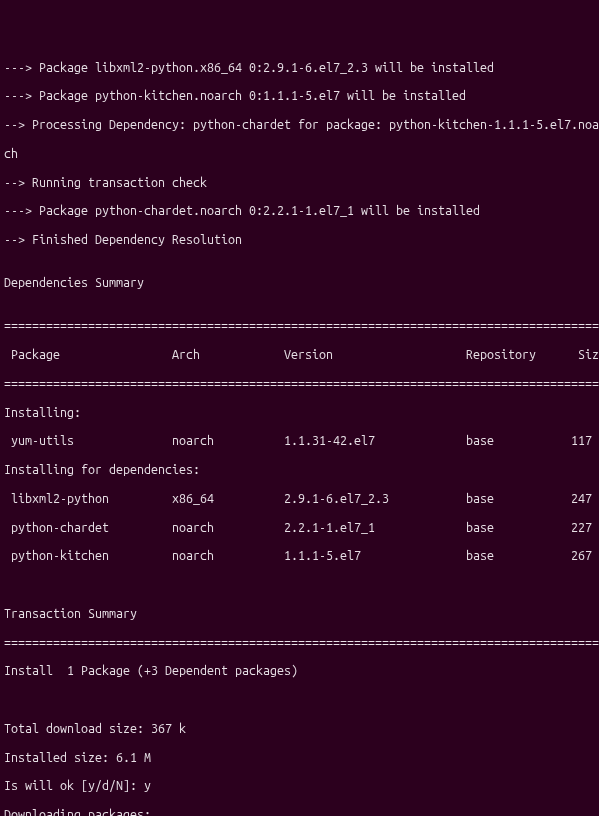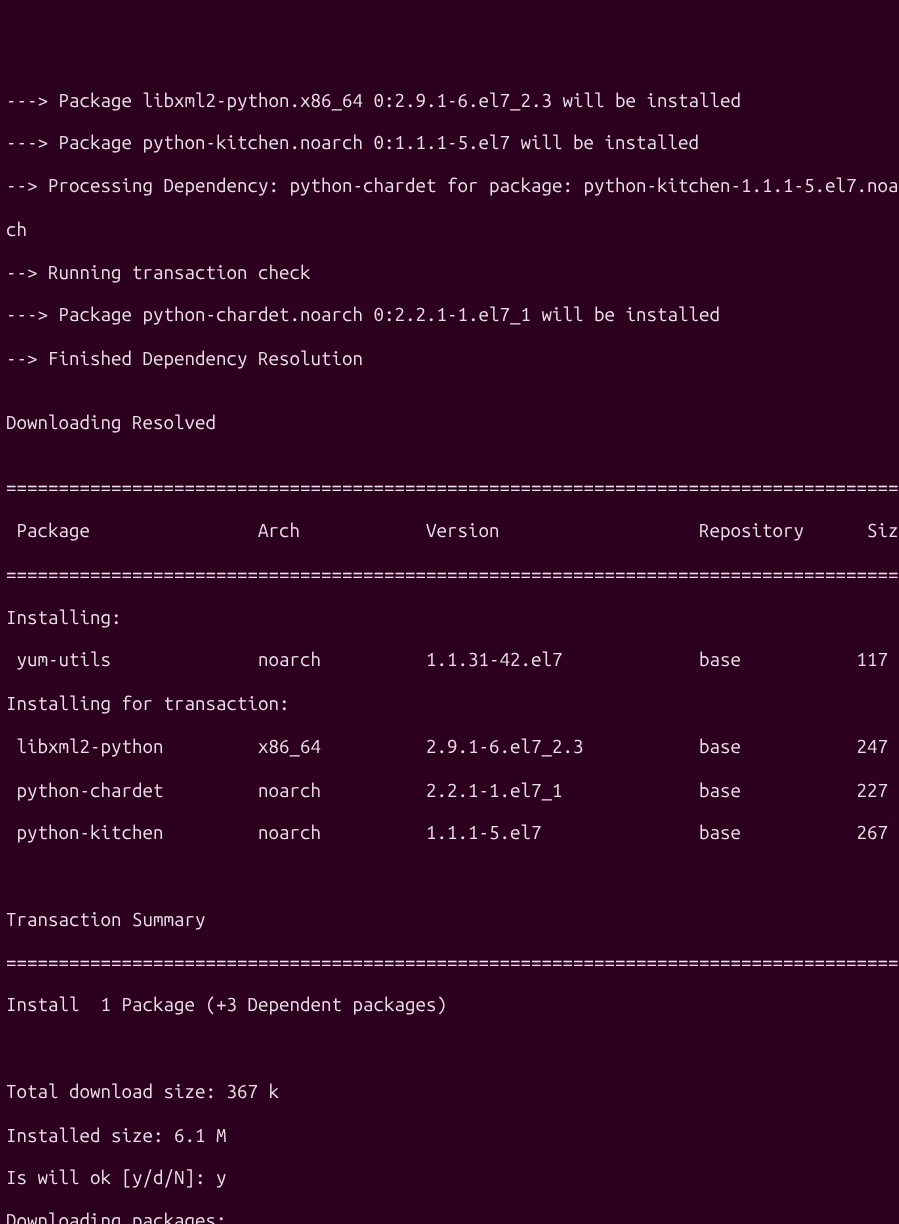--- a/index.html
+++ b/index.html
@@ -24,28 +24,28 @@
 
 
 <span class="line">---&gt; Package libxml2-python.x86_64 0:2.9.1-6.el7_2.3 will be installed</span>
 <span class="line">---&gt; Package python-kitchen.noarch 0:1.1.1-5.el7 will be installed</span>
 <span class="line">--&gt; Processing Dependency: python-chardet for package: python-kitchen-1.1.1-5.el7.noar</span>
 <span class="line">ch</span>
 <span class="line">--&gt; Running transaction check</span>
 <span class="line">---&gt; Package python-chardet.noarch 0:2.2.1-1.el7_1 will be installed</span>
 <span class="line">--&gt; Finished Dependency Resolution</span>
 <span class="line"></span>
-<span class="line">Downloading Resolved</span>
+<span class="line">Dependencies Summary</span>
 <span class="line"></span>
 <span class="line">=========================================================================================</span>
 <span class="line"> Package                Arch            Version                   Repository      Size</span>
 <span class="line">=========================================================================================</span>
 <span class="line">Installing:</span>
 <span class="line"> yum-utils              noarch          1.1.31-42.el7             base           117 k</span>
-<span class="line">Installing for transaction:</span>
+<span class="line">Installing for dependencies:</span>
 <span class="line"> libxml2-python         x86_64          2.9.1-6.el7_2.3           base           247 k</span>
 <span class="line"> python-chardet         noarch          2.2.1-1.el7_1             base           227 k</span>
 <span class="line"> python-kitchen         noarch          1.1.1-5.el7               base           267 k</span>
 <span class="line"> </span>
 <span class="line">Transaction Summary</span>
 <span class="line">=========================================================================================</span>
 <span class="line">Install  1 Package (+3 Dependent packages)</span>
 <span class="line"> </span>
 <span class="line">Total download size: 367 k</span>
 <span class="line">Installed size: 6.1 M</span>

